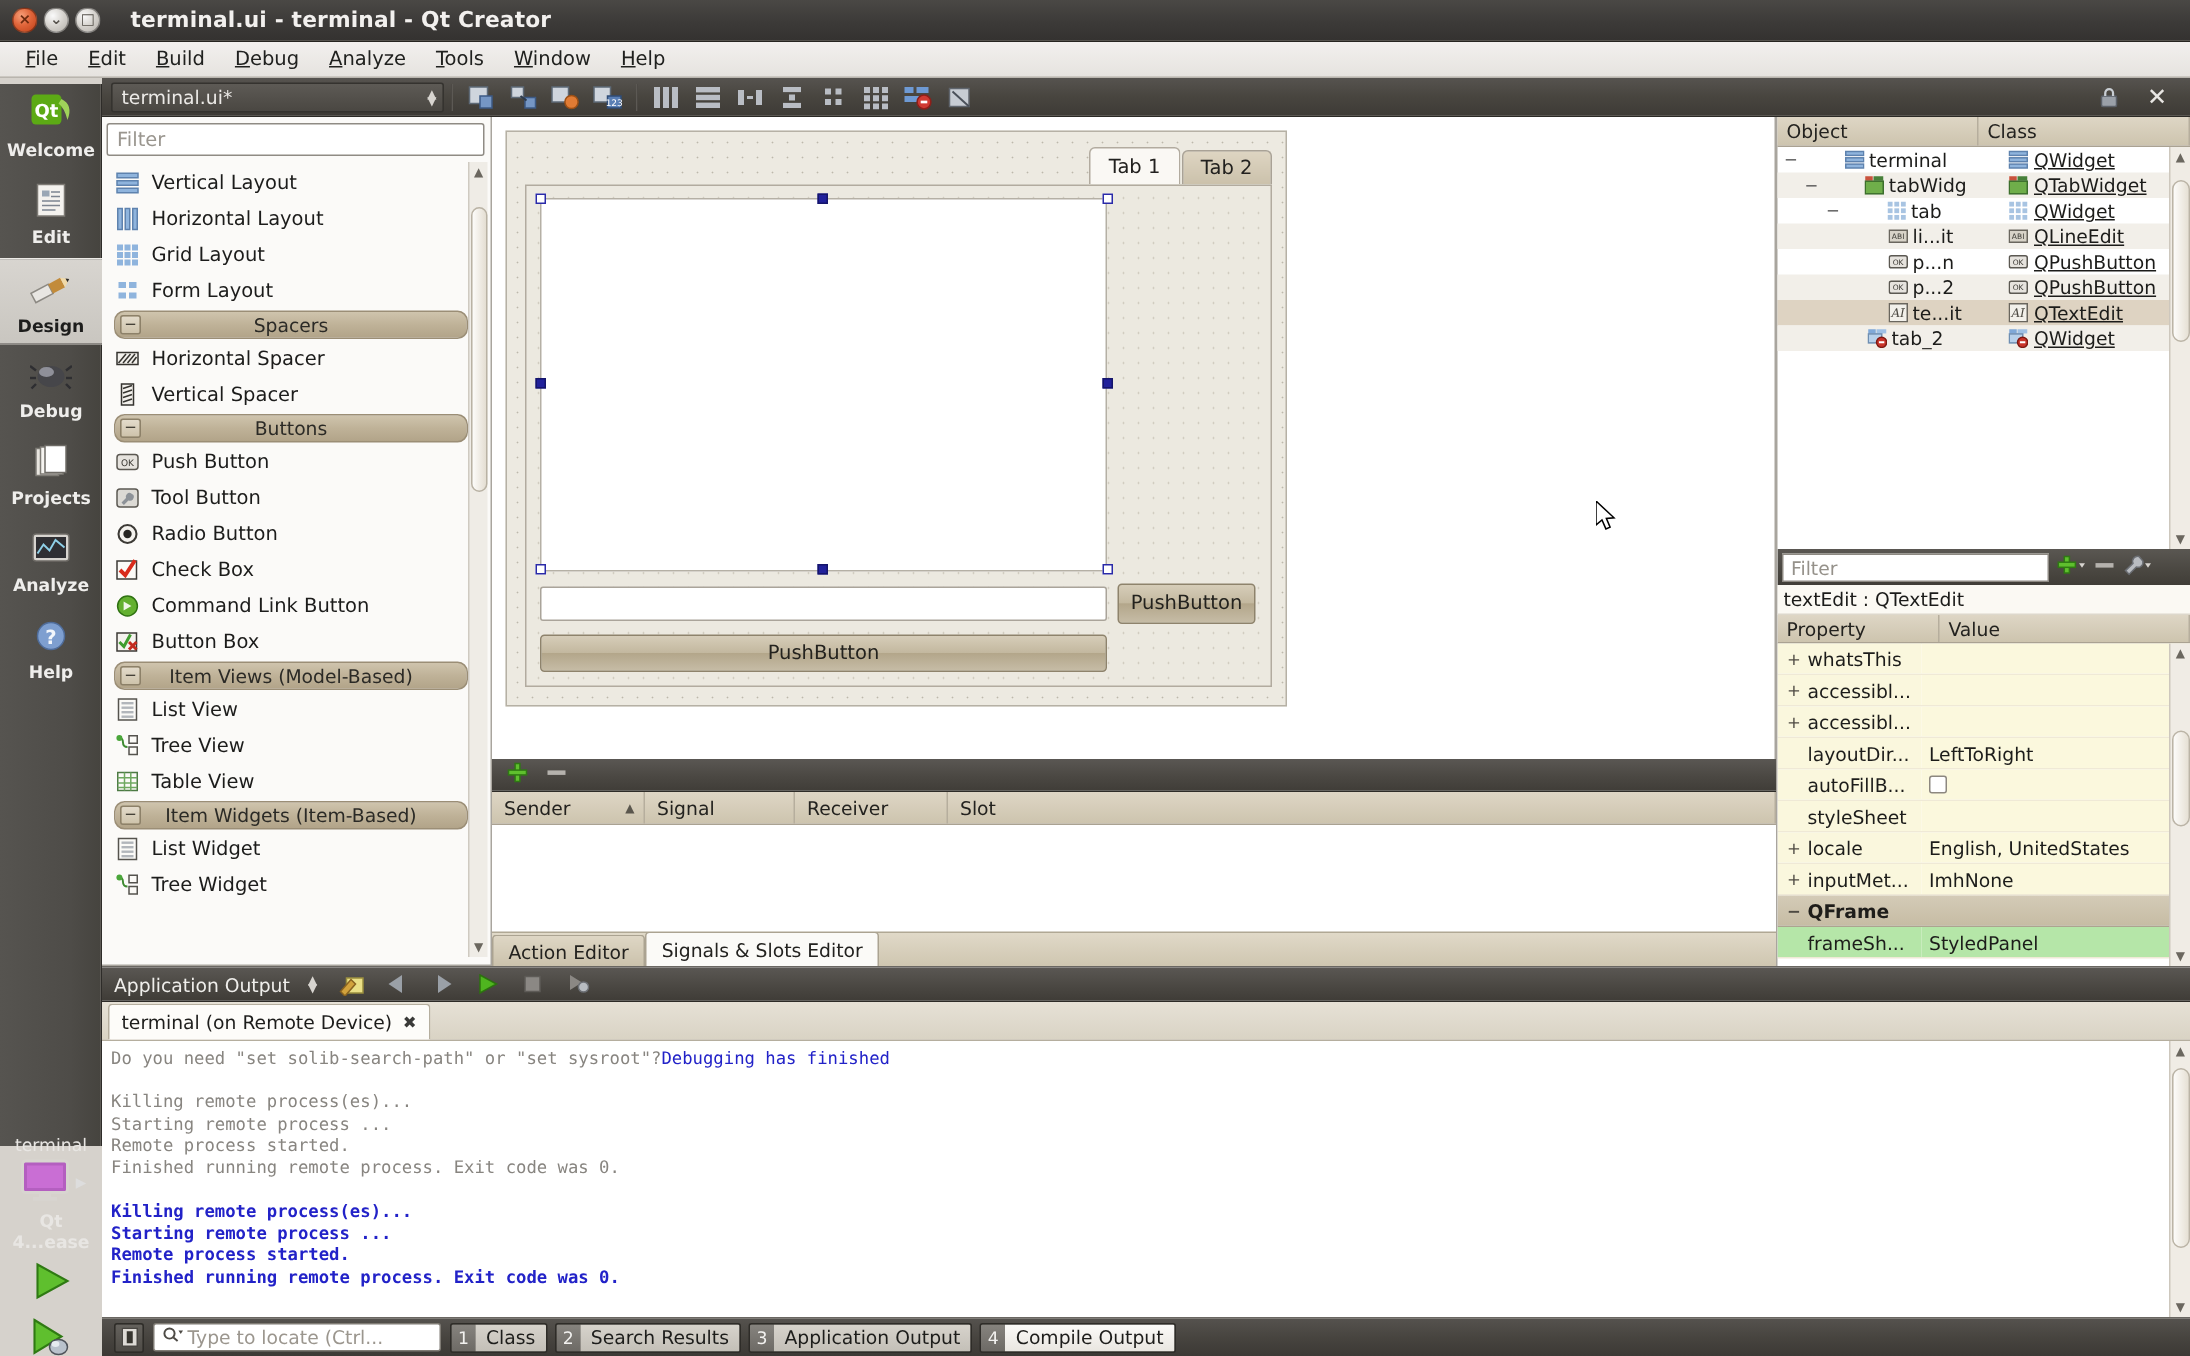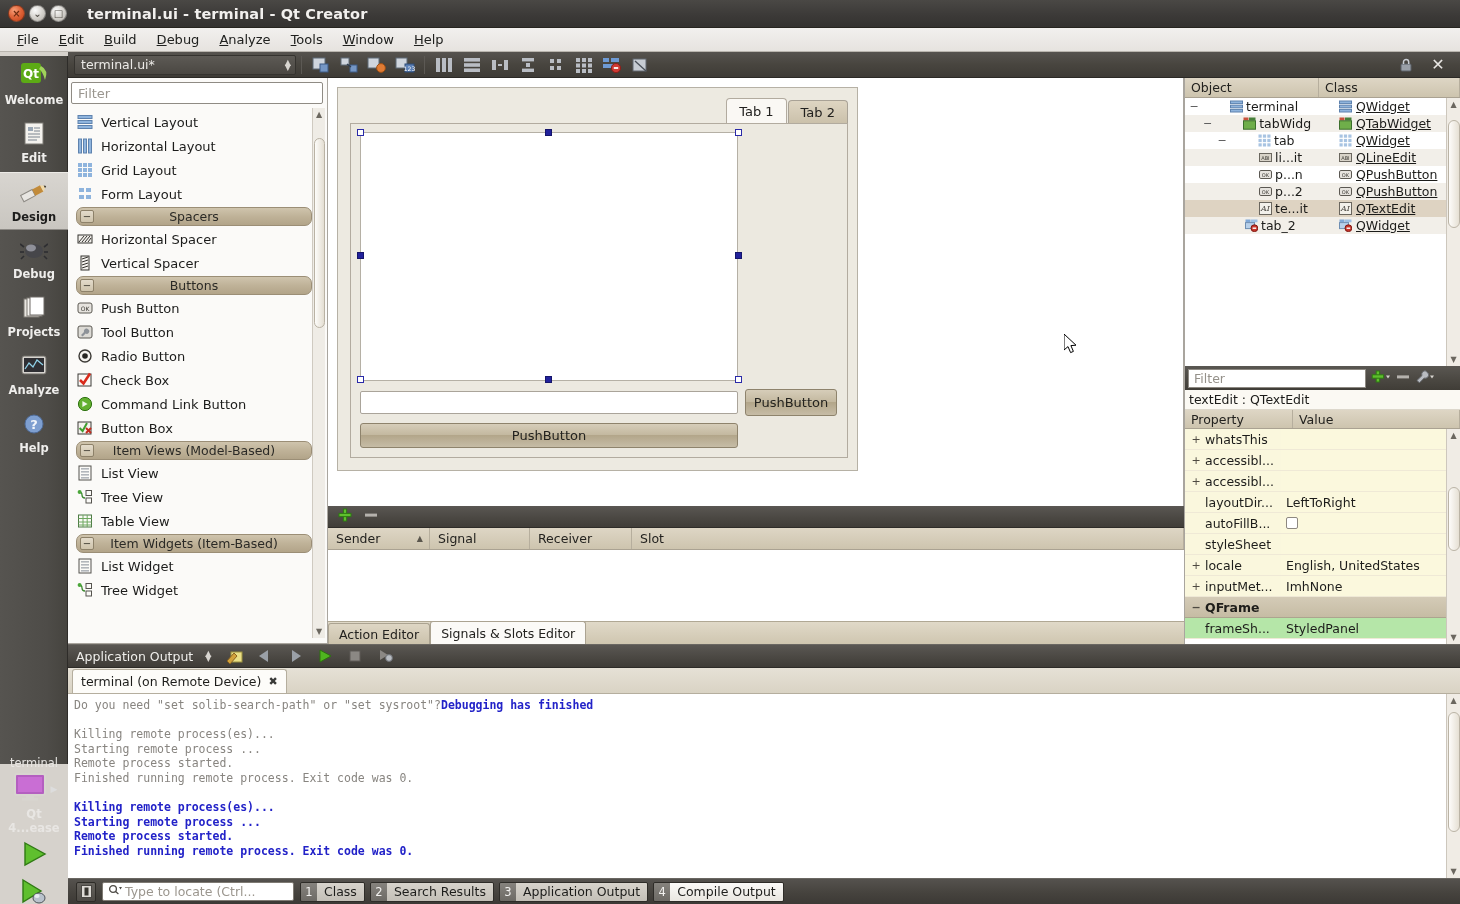--- a/index.html
+++ b/index.html
@@ -1231,21 +1231,21 @@
           </svg>
       </span>
     </div>
     <div class="outtabsrow">
       <div class="outtab">
         <span>terminal (on Remote Device)</span>
         <span style="color:#3a3a38;font-size:11px;">✖</span>
       </div>
     </div>
     <div class="outtext" id="outlines">
-        <div class="outline"><span class="gray" style="color: rgb(136, 133, 128);">Do you need "set solib-search-path" or "set sysroot"?</span><span style="color: rgb(34, 34, 200); font-weight: bold; text-align: center;">Debugging has finished</span></div>
+        <div class="outline"><span class="gray" style="color: rgb(136, 133, 128);">Do you need "set solib-search-path" or "set sysroot"?</span><span style="color: rgb(34, 34, 200); font-weight: normal; text-align: center;">Debugging has finished</span></div>
         <div class="outline gray">&nbsp;</div>
         <div class="outline gray">Killing remote process(es)...</div>
         <div class="outline gray">Starting remote process ...</div>
         <div class="outline gray">Remote process started.</div>
         <div class="outline gray">Finished running remote process. Exit code was 0.</div>
         <div class="outline gray">&nbsp;</div>
         <div class="outline blue">Killing remote process(es)...</div>
         <div class="outline blue">Starting remote process ...</div>
         <div class="outline blue">Remote process started.</div>
         <div class="outline blue">Finished running remote process. Exit code was 0.</div>

